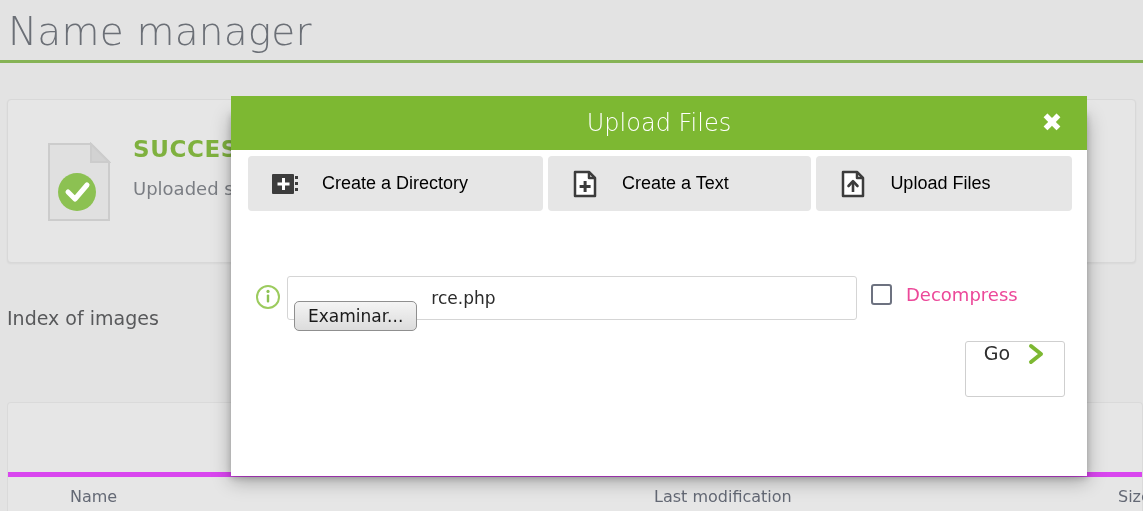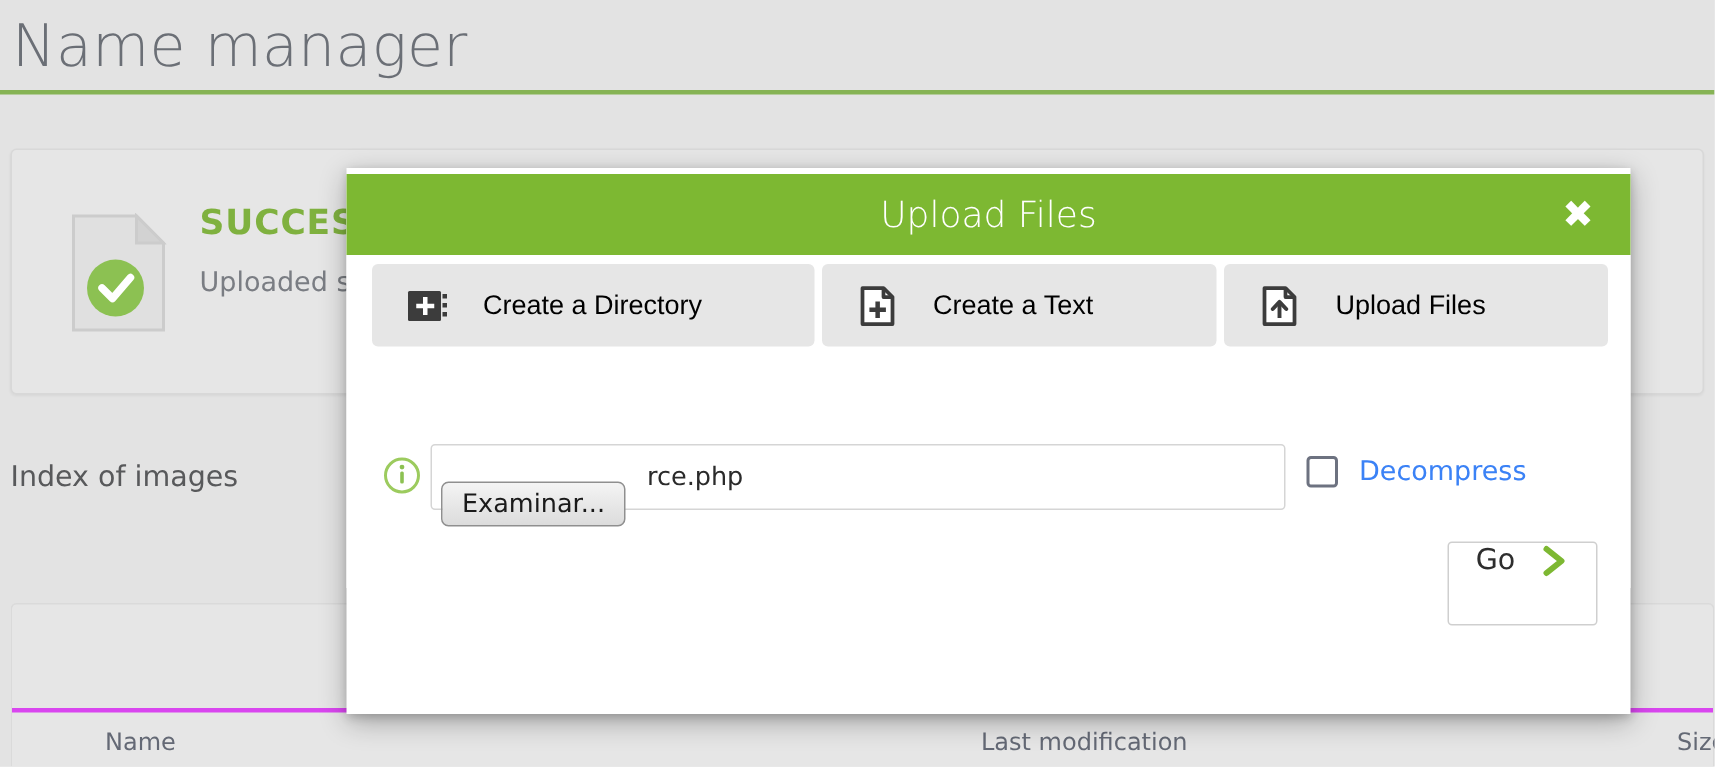--- a/index.html
+++ b/index.html
@@ -96,21 +96,21 @@
     border-top: 1px solid #dadada;
     border-left: 1px solid #dadada;
     border-right: 1px solid #dadada;
     border-radius: 4px 4px 0 0;
   }
   .table-head {
     position: absolute;
     left: 0; top: 69px;
     width: 100%;
     height: 40px;
-    border-top: 3px solid #d946ef;
+    border-top: 5px solid #d946ef;
   }
   .th {
     position: absolute;
     top: 10px;
     font-size: 16px;
     color: #646975;
     font-family: "DejaVu Sans", sans-serif;
     white-space: nowrap;
   }
   .th-name { left: 62px; }
@@ -120,21 +120,21 @@
   
   .modal-shadow {
     position: absolute;
     left: 231px; top: 112px;
     width: 856px; height: 364px;
     box-shadow: 0 5px 18px rgba(0,0,0,0.30), 0 2px 6px rgba(0,0,0,0.18);
     background: #ffffff;
   }
   .modal {
     position: absolute;
-    left: 231px; top: 116px;
+    left: 231px; top: 96px;
     width: 856px;
     height: 276px;
     background: #ffffff;
   }
   .modal-header {
     position: relative;
     width: 856px;
     height: 54px;
     background: #7db832;
   }
@@ -256,21 +256,21 @@
     width: 21px; height: 21px;
     border: 2px solid #6d7280;
     border-radius: 3px;
     background: #ffffff;
     flex: 0 0 21px;
     cursor: pointer;
   }
   .decompress-label {
     margin-left: 14px;
     font-size: 18px;
-    color: #3b82f6;
+    color: #ec4899;
     font-family: "DejaVu Sans", sans-serif;
     white-space: nowrap;
   }
 
   
   .go-btn {
     position: absolute;
     left: 734px; top: 245px;
     width: 100px;
     height: 56px;

